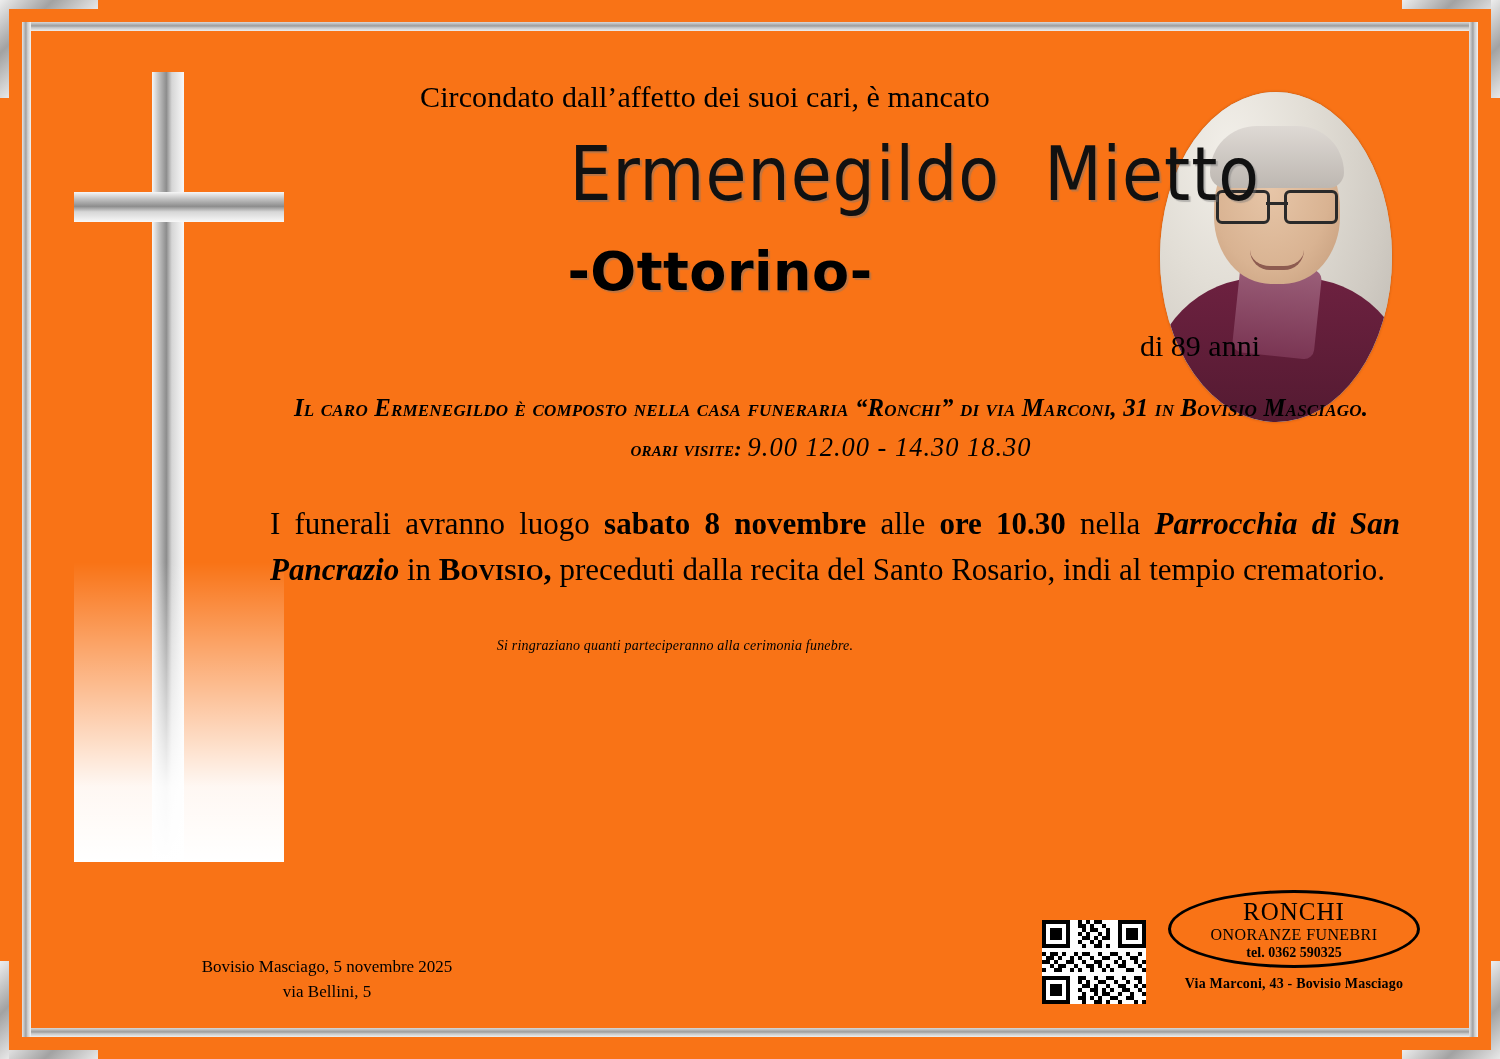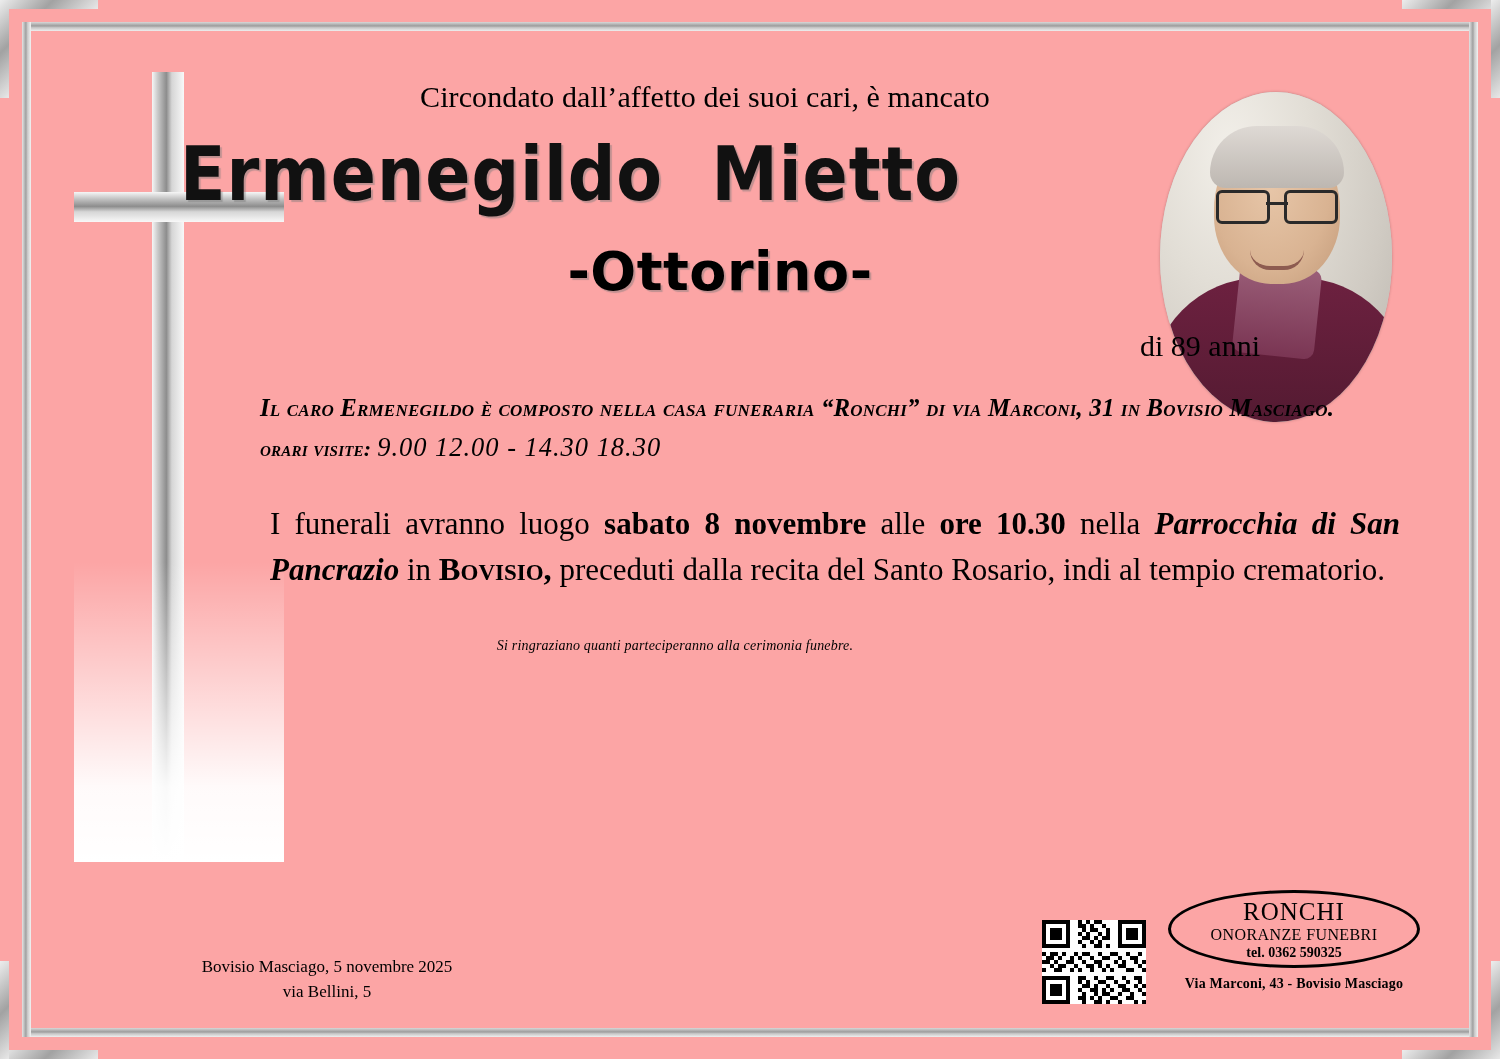--- a/index.html
+++ b/index.html
@@ -12,21 +12,21 @@
     height: 1059px;
     font-family: "Liberation Serif", serif;
     color: #000000;
     position: relative;
     overflow: hidden;
   }
 
   #page {
     position: absolute;
     inset: 0;
-    background: #fca5a5;
+    background: #f97316;
   }
 
   
   .frame-line {
     position: absolute;
     background: linear-gradient(to bottom, #d8d8d8, #9a9a9a 45%, #bdbdbd 55%, #efefef);
   }
   .frame-v {
     background: linear-gradient(to right, #e4e4e4, #9d9d9d 45%, #c2c2c2 55%, #f2f2f2);
   }
@@ -91,25 +91,25 @@
 
   .lead {
     text-align: center;
     font-size: 30px;
     letter-spacing: 0.1px;
     margin: 18px 0 0 0;
     padding-right: 180px;
   }
 
   .name {
-    text-align: left;
+    text-align: right;
     padding-right: 150px;
     margin-top: 22px;
     font-family: "DejaVu Sans", sans-serif;
-    font-weight: bold;
+    font-weight: normal;
     font-size: 74px;
     line-height: 1.05;
     letter-spacing: 1px;
     font-stretch: condensed;
     color: #111;
     text-shadow: 2px 2px 1px rgba(120,120,120,0.45);
   }
 
   .nickname {
     text-align: center;
@@ -132,21 +132,21 @@
   .announce {
     margin-top: 42px;
     font-size: 31px;
     line-height: 1.42;
     text-align: justify;
     padding: 0 10px 0 90px;
   }
 
   .composed {
     margin-top: 26px;
-    text-align: left;
+    text-align: center;
     font-family: "Liberation Serif", serif;
     font-style: italic;
     font-weight: bold;
     font-size: 21px;
     line-height: 1.5;
     letter-spacing: 0.2px;
     padding: 0 8px 0 80px;
   }
   .composed .caps {
     font-variant: small-caps;

